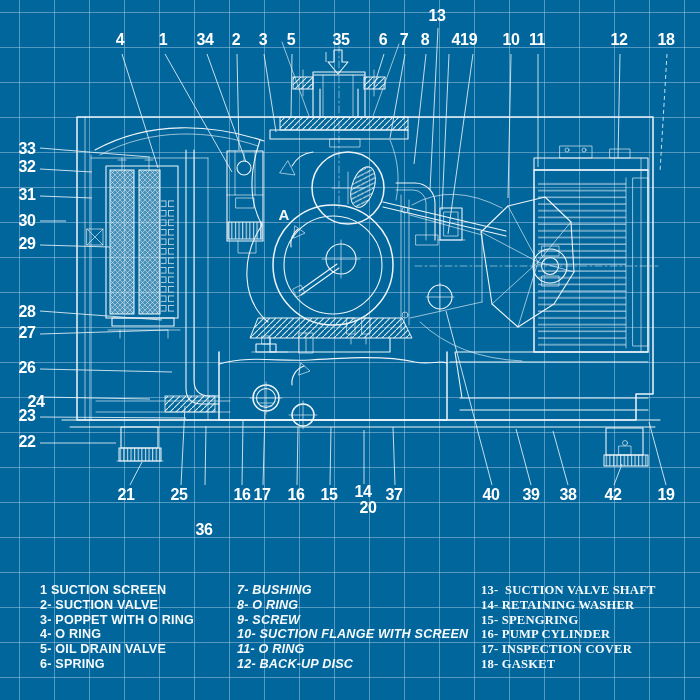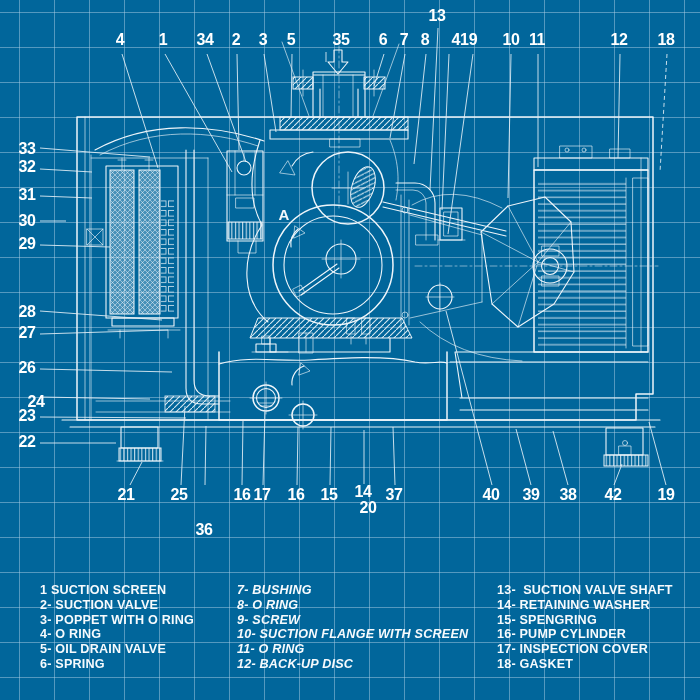--- a/index.html
+++ b/index.html
@@ -294,16 +294,16 @@
       <div class="callout" style="left: 531px; top: 495px;">39</div>
       <div class="callout" style="left: 568px; top: 495px;">38</div>
       <div class="callout" style="left: 613px; top: 495px;">42</div>
       <div class="callout" style="left: 666px; top: 495px;">19</div>
       <div class="diagram-letter" style="left: 284px; top: 214px;">A</div>
     </div>
 
   <div>
       <div class="legend-col" style="left: 40px; top: 583px;"><div>1 SUCTION SCREEN</div><div>2- SUCTION VALVE</div><div>3- POPPET WITH O RING</div><div>4- O RING</div><div>5- OIL DRAIN VALVE</div><div>6- SPRING</div></div>
       <div class="legend-col" style="left: 237px; top: 583px; font-style: italic;"><div>7- BUSHING</div><div>8- O RING</div><div>9- SCREW</div><div>10- SUCTION FLANGE WITH SCREEN</div><div>11- O RING</div><div>12- BACK-UP DISC</div></div>
-      <div class="legend-col" style="left: 497px; top: 583px;"><div>13-  SUCTION VALVE SHAFT</div><div>14- RETAINING WASHER</div><div>15- SPENGRING</div><div>16- PUMP CYLINDER</div><div>17- INSPECTION COVER</div><div>18- GASKET</div></div>
+      <div class="legend-col" style="left: 481px; top: 583px; font-family: Liberation Serif, serif;"><div>13-  SUCTION VALVE SHAFT</div><div>14- RETAINING WASHER</div><div>15- SPENGRING</div><div>16- PUMP CYLINDER</div><div>17- INSPECTION COVER</div><div>18- GASKET</div></div>
     </div>
 
 </div>
 
 </body></html>

